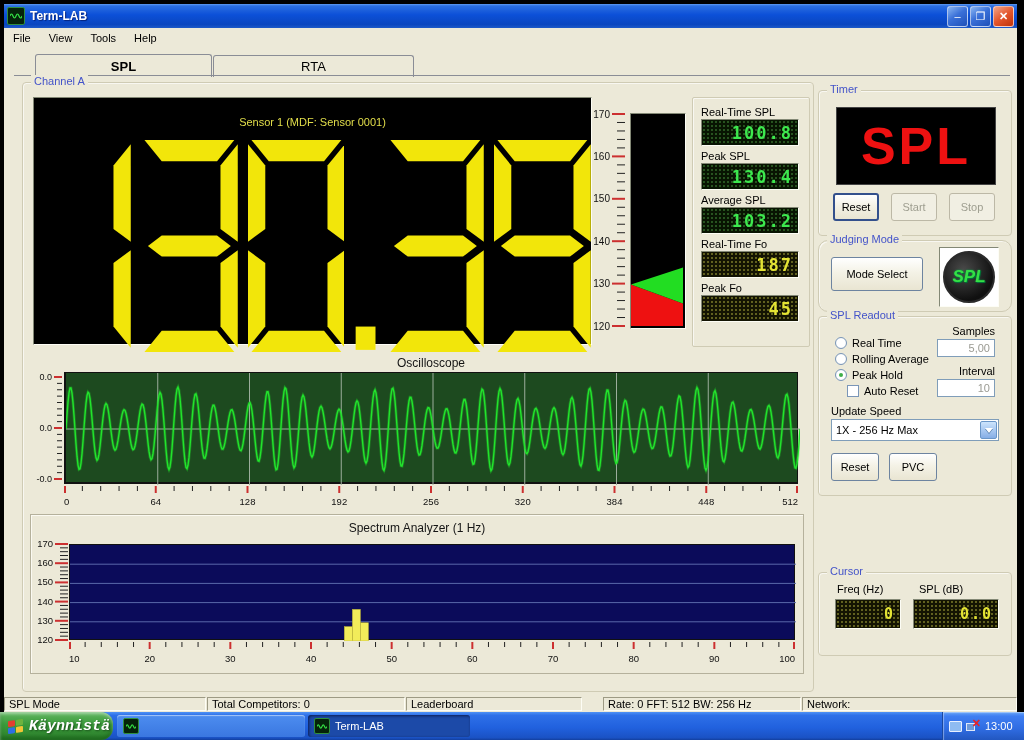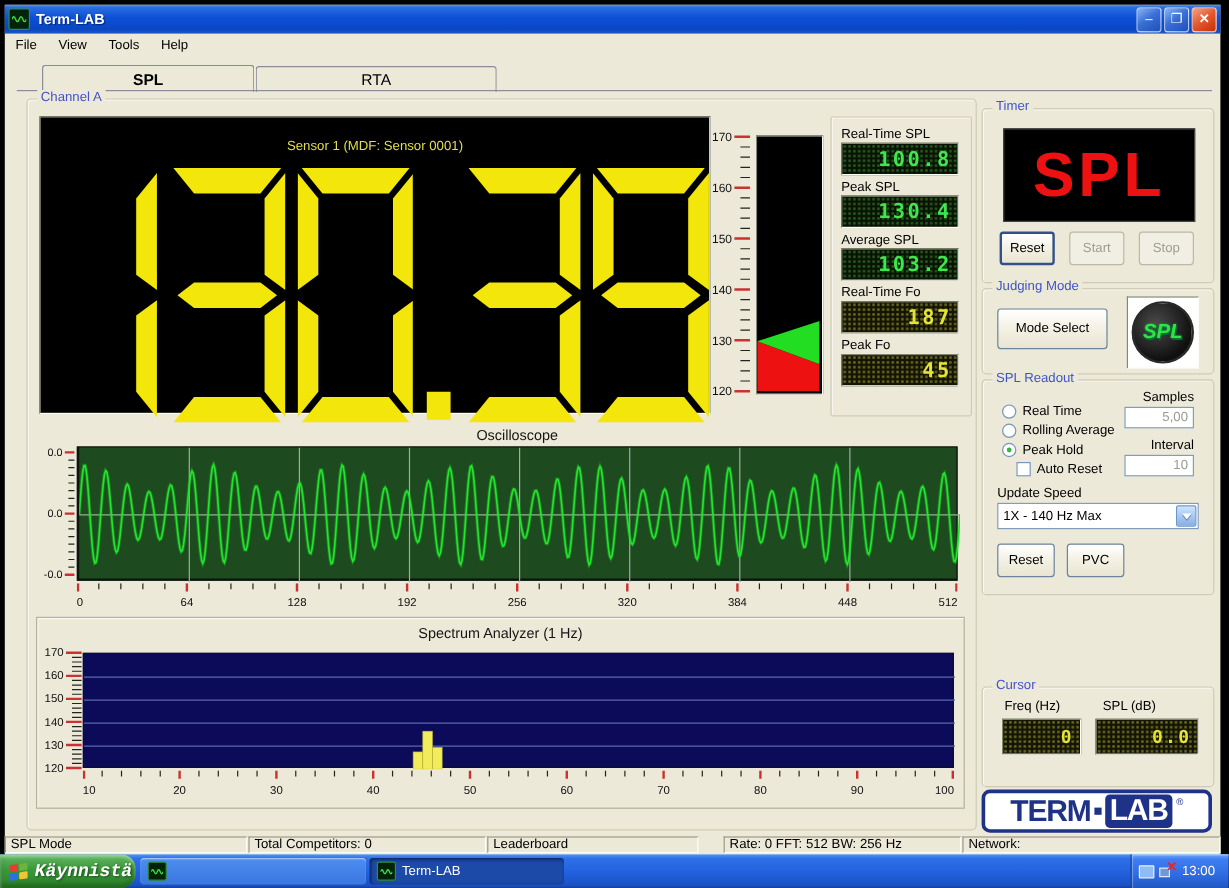--- a/index.html
+++ b/index.html
@@ -470,21 +470,21 @@
     <div class="groupbox" style="left:814px;top:86px;width:192px;height:144px;">
       <span class="gb-title">Timer</span>
       <div id="timer-display" style="left:17px;top:16px;width:158px;height:76px;">
         <span>SPL</span>
       </div>
       <div class="xp-btn focused" style="left:14px;top:102px;width:46px;height:28px;">Reset</div>
       <div class="xp-btn disabled" style="left:72px;top:102px;width:46px;height:28px;">Start</div>
       <div class="xp-btn disabled" style="left:130px;top:102px;width:46px;height:28px;">Stop</div>
     </div>
 
-    <div class="groupbox" style="left:814px;top:236px;width:192px;height:70px;">
+    <div class="groupbox" style="left:814px;top:236px;width:192px;height:70px;border-radius:10px;">
       <span class="gb-title">Judging Mode</span>
       <div class="xp-btn" style="left:12px;top:16px;width:92px;height:34px;">Mode Select</div>
       <div class="spl-logo-frame" style="left:120px;top:6px;width:58px;height:58px;">
         <div class="spl-logo">
           <span>SPL</span>
         </div>
       </div>
     </div>
 
     <div class="groupbox" style="left:814px;top:312px;width:192px;height:178px;">
@@ -504,43 +504,37 @@
       <div class="checkbox" style="left:28px;top:68px;">
         <span class="cb"></span>
         <span class="ctext">Auto Reset</span>
       </div>
       <span class="label11" style="left:118px;top:8px;width:58px;text-align:right;">Samples</span>
       <input class="xp-field" style="left: 118px; top: 22px; width: 58px; height: 18px;" readonly="" value="5,00">
       <span class="label11" style="left:118px;top:48px;width:58px;text-align:right;">Interval</span>
       <input class="xp-field" style="left: 118px; top: 62px; width: 58px; height: 18px;" readonly="" value="10">
       <span class="label11" style="left:12px;top:88px;">Update Speed</span>
       <div class="dd" style="left:12px;top:102px;width:168px;height:22px;">
-        <span class="dd-value">1X - 140 Hz Max</span>
+        <span class="dd-value">1X - 256 Hz Max</span>
         <span class="dd-btn">
             <span class="dd-arrow"></span>
           </span>
       </div>
       <div class="xp-btn" style="left:12px;top:136px;width:48px;height:28px;">Reset</div>
       <div class="xp-btn" style="left:70px;top:136px;width:48px;height:28px;">PVC</div>
     </div>
 
     <div class="groupbox" style="left:814px;top:568px;width:192px;height:82px;">
       <span class="gb-title">Cursor</span>
       <span class="label11" style="left:18px;top:10px;">Freq (Hz)</span>
       <span class="label11" style="left:100px;top:10px;">SPL (dB)</span>
       <div class="dm yellow abs" style="left:16px;top:26px;width:66px;height:30px;font-size:15px;">0</div>
       <div class="dm yellow abs" style="left:94px;top:26px;width:86px;height:30px;font-size:15px;">0.0</div>
     </div>
 
-    <div id="termlab-logo" style="left:814px;top:654px;width:192px;height:36px;">
-      <span class="logo-term">TERM</span>
-      <span class="logo-dot"></span>
-      <span class="logo-lab">LAB</span>
-      <span class="logo-reg">®</span>
-    </div>
 
     <div class="statusbar">
       <div class="status-cell" style="left:0;width:202px;">SPL Mode</div>
       <div class="status-cell" style="left:203px;width:198px;">Total Competitors: 0</div>
       <div class="status-cell" style="left:402px;width:176px;">Leaderboard</div>
       <div class="status-cell" style="left:599px;width:198px;">Rate: 0 FFT: 512 BW: 256 Hz</div>
       <div class="status-cell" style="left:798px;width:215px;">Network:</div>
     </div>
   </div>
 

